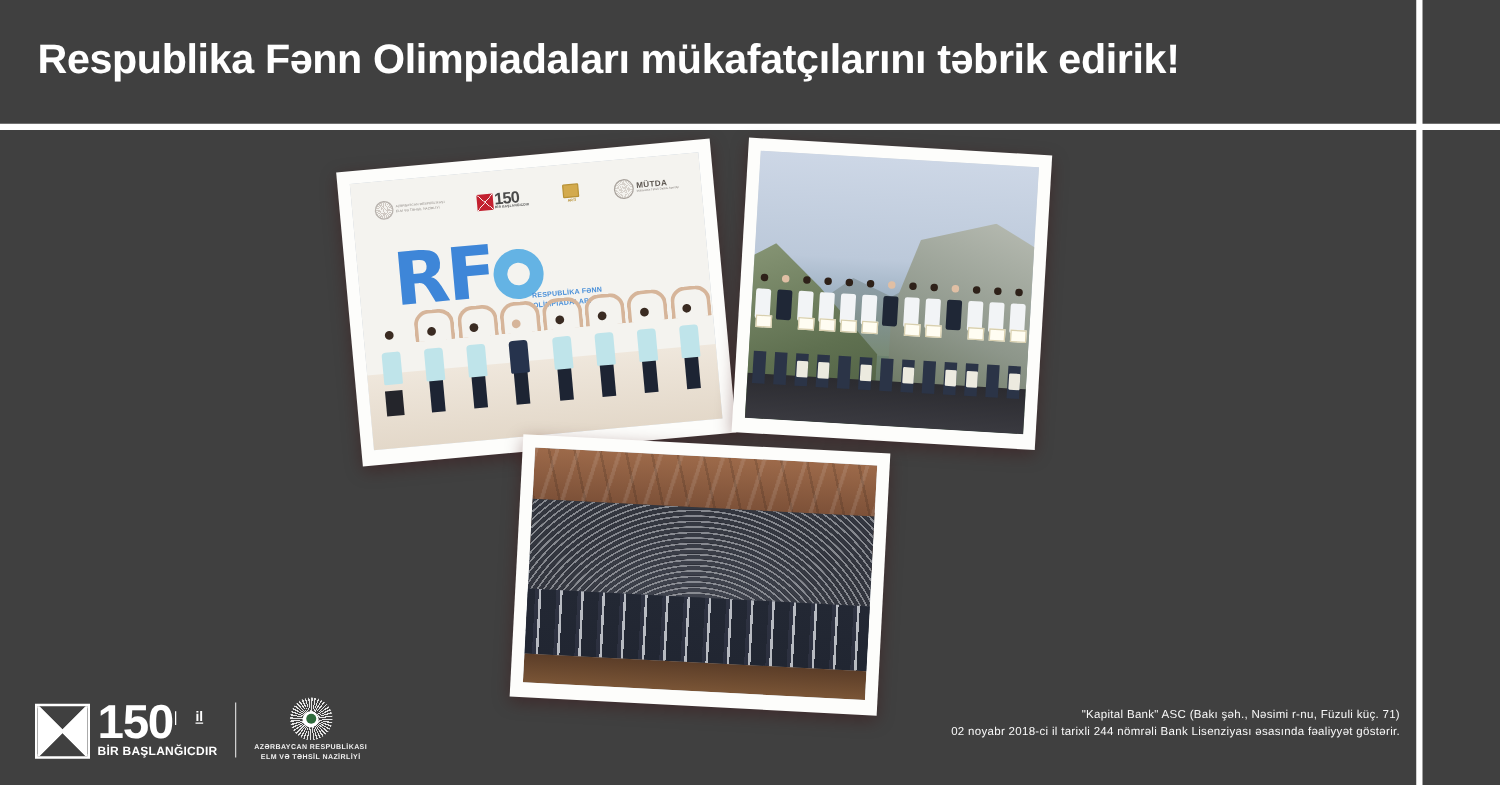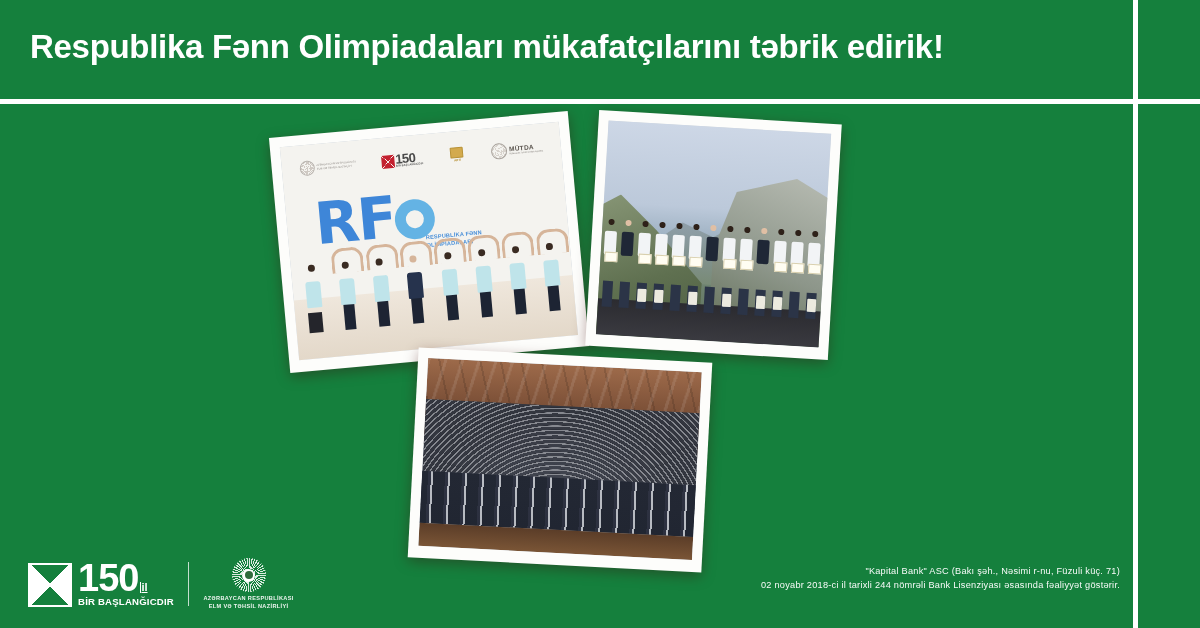--- a/index.html
+++ b/index.html
@@ -5,21 +5,21 @@
   html, body {
     margin: 0;
     padding: 0;
     background: #ffffff;
   }
   #banner {
     position: relative;
     width: 1200px;
     height: 628px;
     overflow: hidden;
-    background: #15803d;
+    background: #404040;
     font-family: "Liberation Sans", sans-serif;
   }
 
   
   .rule-h {
     position: absolute;
     left: 0;
     top: 99px;
     width: 1200px;
     height: 5px;
@@ -332,21 +332,21 @@
   }
   .logo150 .hourglass .fill-l { left:0; clip-path: polygon(0 0, 100% 50%, 0 100%); }
   .logo150 .hourglass .fill-r { right:0; clip-path: polygon(100% 0, 100% 100%, 0 50%); }
   .logo150 .numblock { display:flex; flex-direction:column; }
   .logo150 .nrow { display:flex; align-items:flex-end; color:#ffffff; }
   .logo150 .n150 {
     font-size: 38px; font-weight: bold; line-height: 32px; letter-spacing: -1px;
   }
   .logo150 .nil {
     font-size: 11px; font-weight: bold; line-height: 11px;
-    border-left: 1.5px solid #ffffff; padding-left: 0; margin-left: 2px; margin-bottom: 1px; text-decoration: underline;
+    border-left: 1.5px solid #ffffff; padding-left: 15px; margin-left: 2px; margin-bottom: 14px; text-decoration: underline;
   }
   .logo150 .slogan {
     font-size: 9.6px; font-weight: bold; color:#ffffff;
     letter-spacing: .2px; margin-top: 3px; line-height: 10px;
   }
   .divider-v { width: 1.5px; height: 44px; background: rgba(255,255,255,.75); }
   .ministry { display:flex; flex-direction:column; align-items:center; gap:3px; }
   .ministry .emblem {
     width: 34px; height: 34px; border-radius: 50%;
     background:

